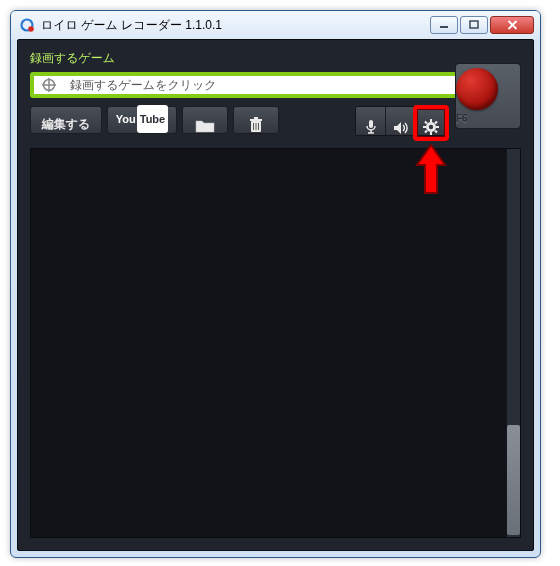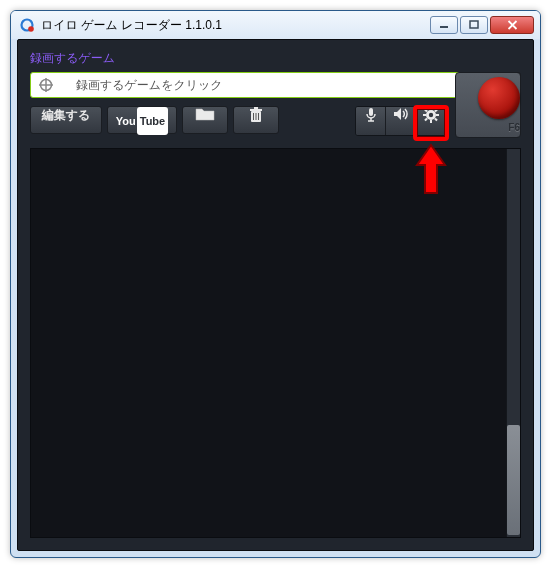--- a/index.html
+++ b/index.html
@@ -52,74 +52,74 @@
     margin: 0 6px 6px 6px;
     height: 512px;
     background: #20252d;
     border: 1px solid #0a0c10;
     border-radius: 2px;
     padding: 10px 12px 12px 12px;
     position: relative;
     display:flex;
     flex-direction:column;
   }
-  .section-label { color: #8b5cf6; font-size: 12px; margin-bottom: 5px; }
+  .section-label { color: #bef264; font-size: 12px; margin-bottom: 5px; }
   .row-search { display:flex; gap:6px; align-items:stretch; }
   .search-box {
     flex:1;
     background:#fff;
-    border:1px solid #84cc16;
+    border:4px solid #84cc16;
     border-radius:3px;
     height:26px;
     display:flex;
     align-items:center;
     padding:0 8px;
-    gap:23px;
+    gap:14px;
   }
   .crosshair-icon { width:14px;height:14px; }
   .search-text { color:#555; font-size:12px; }
   .browse-btn {
     width:34px;
     background: linear-gradient(#4a5058,#32373f);
     border:1px solid #1a1d22;
     border-radius:3px;
     color:#e8e8e8;
     display:flex;align-items:center;justify-content:center;
     font-weight:bold;
     letter-spacing:1px;
   }
   .record-btn {
     position:absolute;
-    right:12px; top:32px;
+    right:12px; top:23px;
     width:66px; height:66px;
     background: linear-gradient(#5a6068,#454a52);
     border:1px solid #1a1d22;
     border-radius:4px;
-    display:flex;flex-direction:column;align-items:flex-end;justify-content:center;
+    display:flex;flex-direction:column;align-items:flex-start;justify-content:center;
     gap:3px;
   }
   .record-circle {
     width:42px; height:42px; border-radius:50%;
     background: radial-gradient(circle at 35% 30%, #e23a30, #a10e08 70%);
     box-shadow: inset -2px -3px 5px rgba(0,0,0,0.4), 0 1px 2px rgba(0,0,0,0.5);
   }
   .record-key { color:#2a2e34; font-size:10px; font-weight:bold; text-shadow:0 1px 0 rgba(255,255,255,0.2); }
   .toolbar {
     display:flex;
     gap:5px;
     margin-top:8px;
     width: calc(100% - 74px);
   }
   .tbtn {
     height:28px;
     background: linear-gradient(#4a5058,#32373f);
     border:1px solid #1a1d22;
     border-radius:3px;
     color:#e8e8e8;
-    display:flex;align-items:flex-start;justify-content:center;
+    display:flex;align-items:flex-end;justify-content:center;
     font-size:12px;
   }
   .tbtn.edit { width:72px; font-weight:bold; }
   .tbtn.yt { width:70px; }
   .tbtn.folder { width:46px; }
   .tbtn.trash { width:46px; }
   .spacer { flex:1; }
   .icon-group { display:flex; gap:0; border:1px solid #12151a; border-radius:3px; overflow:hidden; }
   .icon-group .tbtn { border:none; border-right:1px solid #1a1d22; border-radius:0; width:30px; height:28px; }
   .icon-group .tbtn:last-child { border-right:none; }

